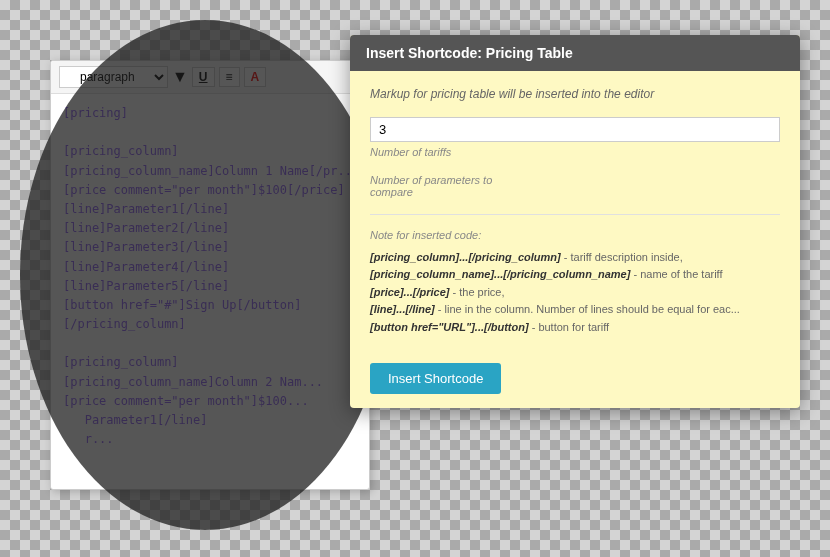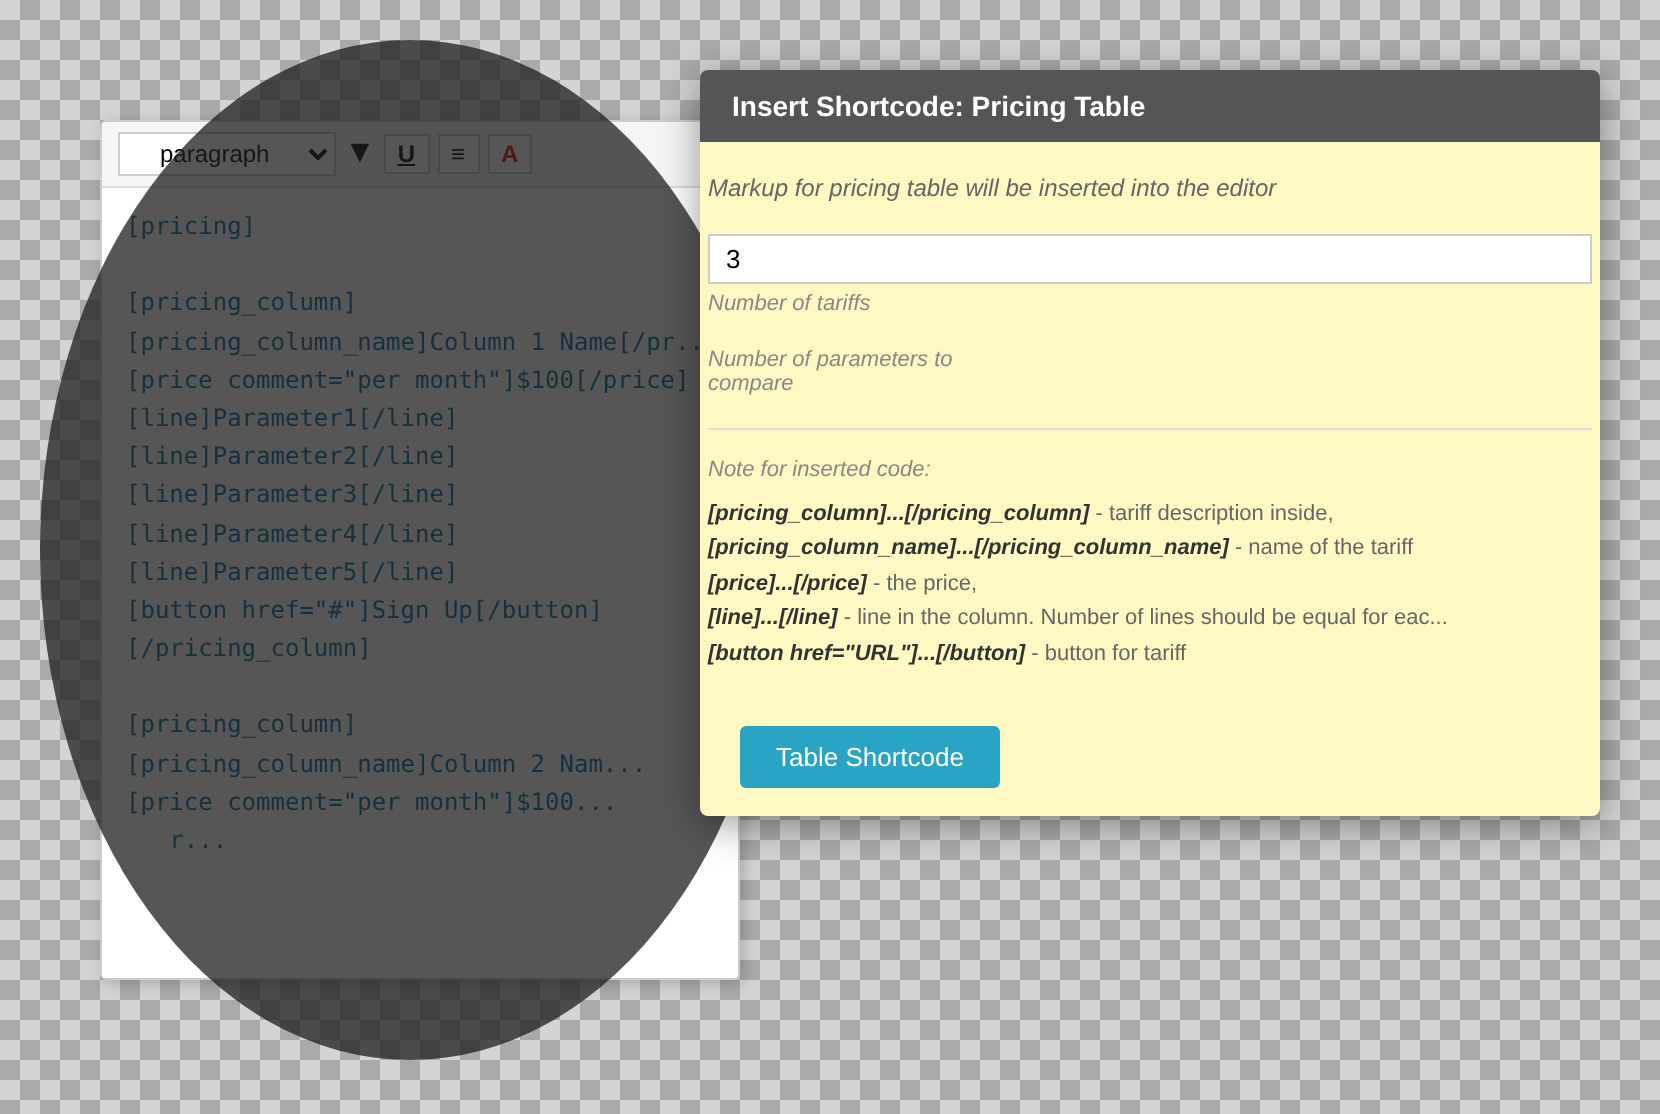--- a/index.html
+++ b/index.html
@@ -68,21 +68,21 @@
     }
 
     .toolbar-btn.underline { text-decoration: underline; }
     .toolbar-btn.color { color: red; }
 
     .editor-content {
       padding: 10px 12px;
       font-family: monospace;
       font-size: 12px;
       line-height: 1.6;
-      color: #0369a1;
+      color: #8b5cf6;
       overflow: hidden;
     }
 
     .editor-content p {
       margin: 0;
       white-space: nowrap;
     }
 
     
     .dark-circle-left {
@@ -112,21 +112,21 @@
 
     .modal-header {
       background: #555;
       color: white;
       padding: 10px 16px;
       font-size: 14px;
       font-weight: bold;
     }
 
     .modal-body {
-      padding: 16px 4px;
+      padding: 16px 20px;
     }
 
     .modal-subtitle {
       font-size: 12px;
       color: #666;
       font-style: italic;
       margin-bottom: 16px;
     }
 
     .form-group {
@@ -236,20 +236,21 @@
     <p>[line]Parameter2[/line]</p>
     <p>[line]Parameter3[/line]</p>
     <p>[line]Parameter4[/line]</p>
     <p>[line]Parameter5[/line]</p>
     <p>[button href="#"]Sign Up[/button]</p>
     <p>[/pricing_column]</p>
     <p>&nbsp;</p>
     <p>[pricing_column]</p>
     <p>[pricing_column_name]Column 2 Nam...</p>
     <p>[price comment="per month"]$100...</p>
+    <p>&nbsp;&nbsp;&nbsp;Parameter1[/line]</p>
     <p>&nbsp;&nbsp;&nbsp;r...</p>
   </div>
 </div>
 
 <div class="dark-circle-left"></div>
 
 <div class="modal">
   <div class="modal-header">
     <span>Insert Shortcode: Pricing Table</span>
   </div>
@@ -290,15 +291,15 @@
         <span class="note-desc"> - line in the column. Number of lines should be equal for eac...</span>
       </div>
       <div>
         <span class="note-code">[button href="URL"]...[/button]</span>
         <span class="note-desc"> - button for tariff</span>
       </div>
     </div>
   </div>
 
   <div class="modal-footer">
-    <button class="btn-insert">Table Shortcode</button>
+    <button class="btn-insert">Insert Shortcode</button>
   </div>
 </div>
 
 </body></html>

